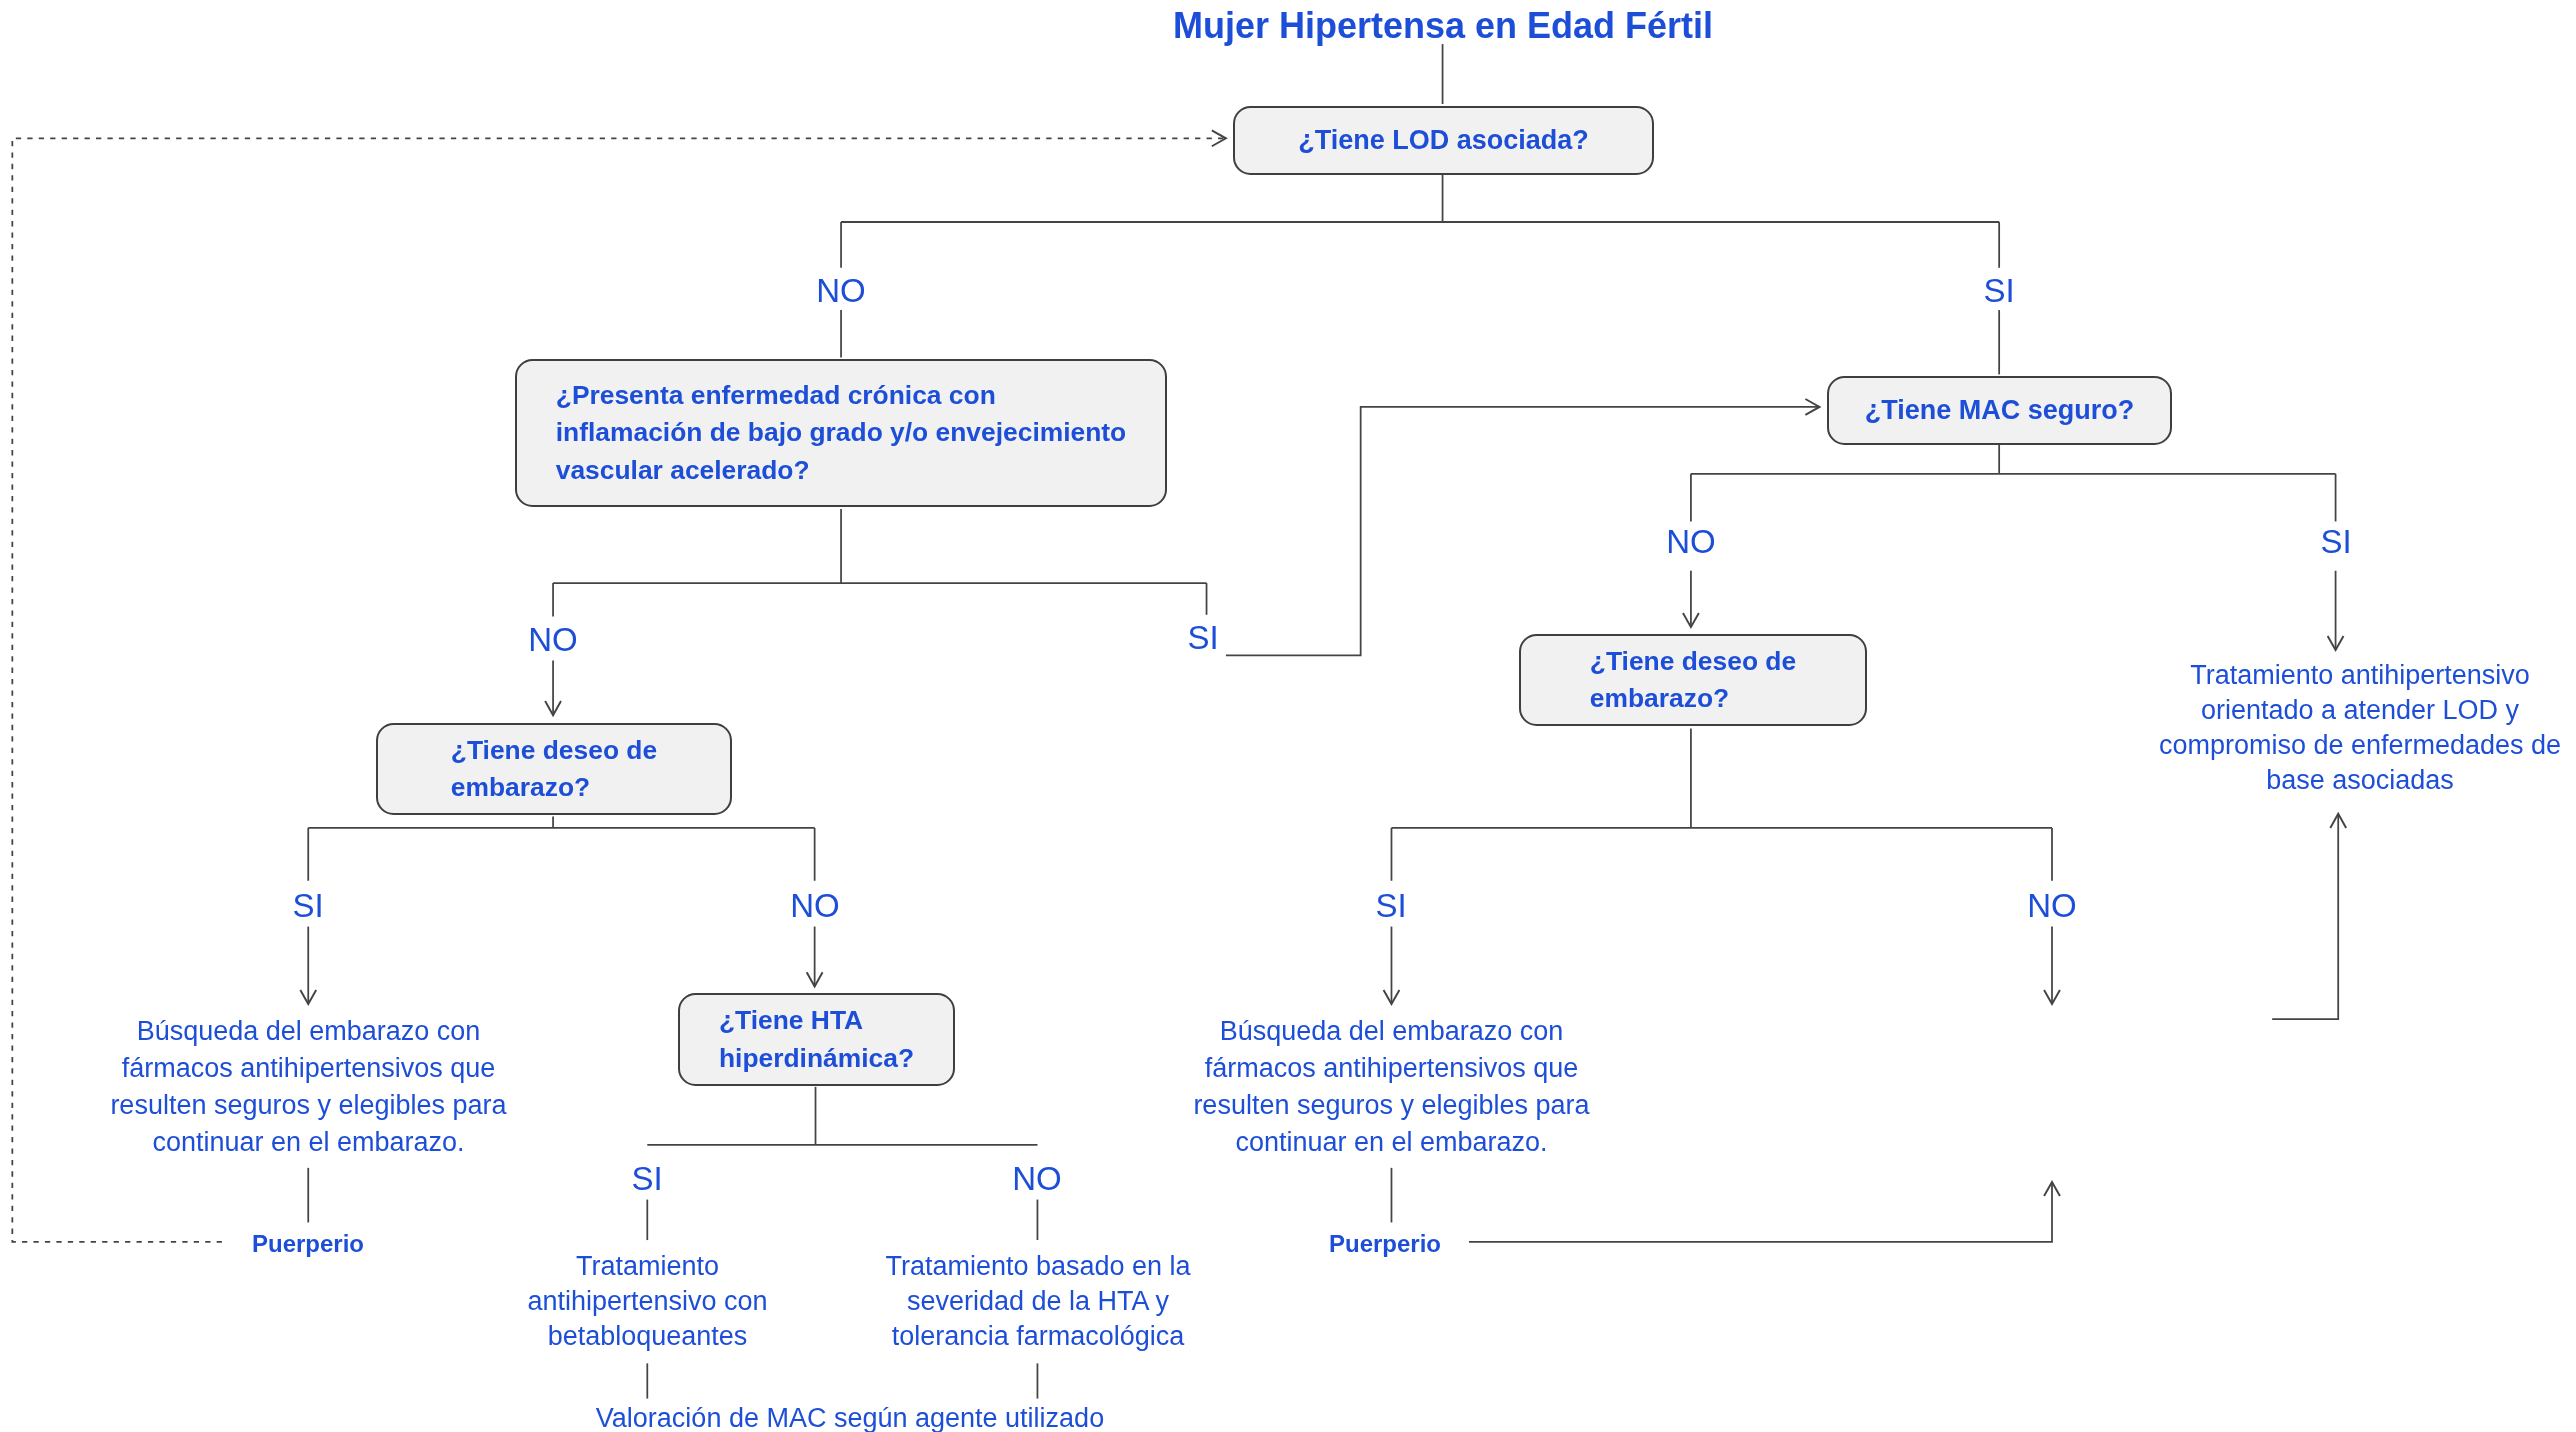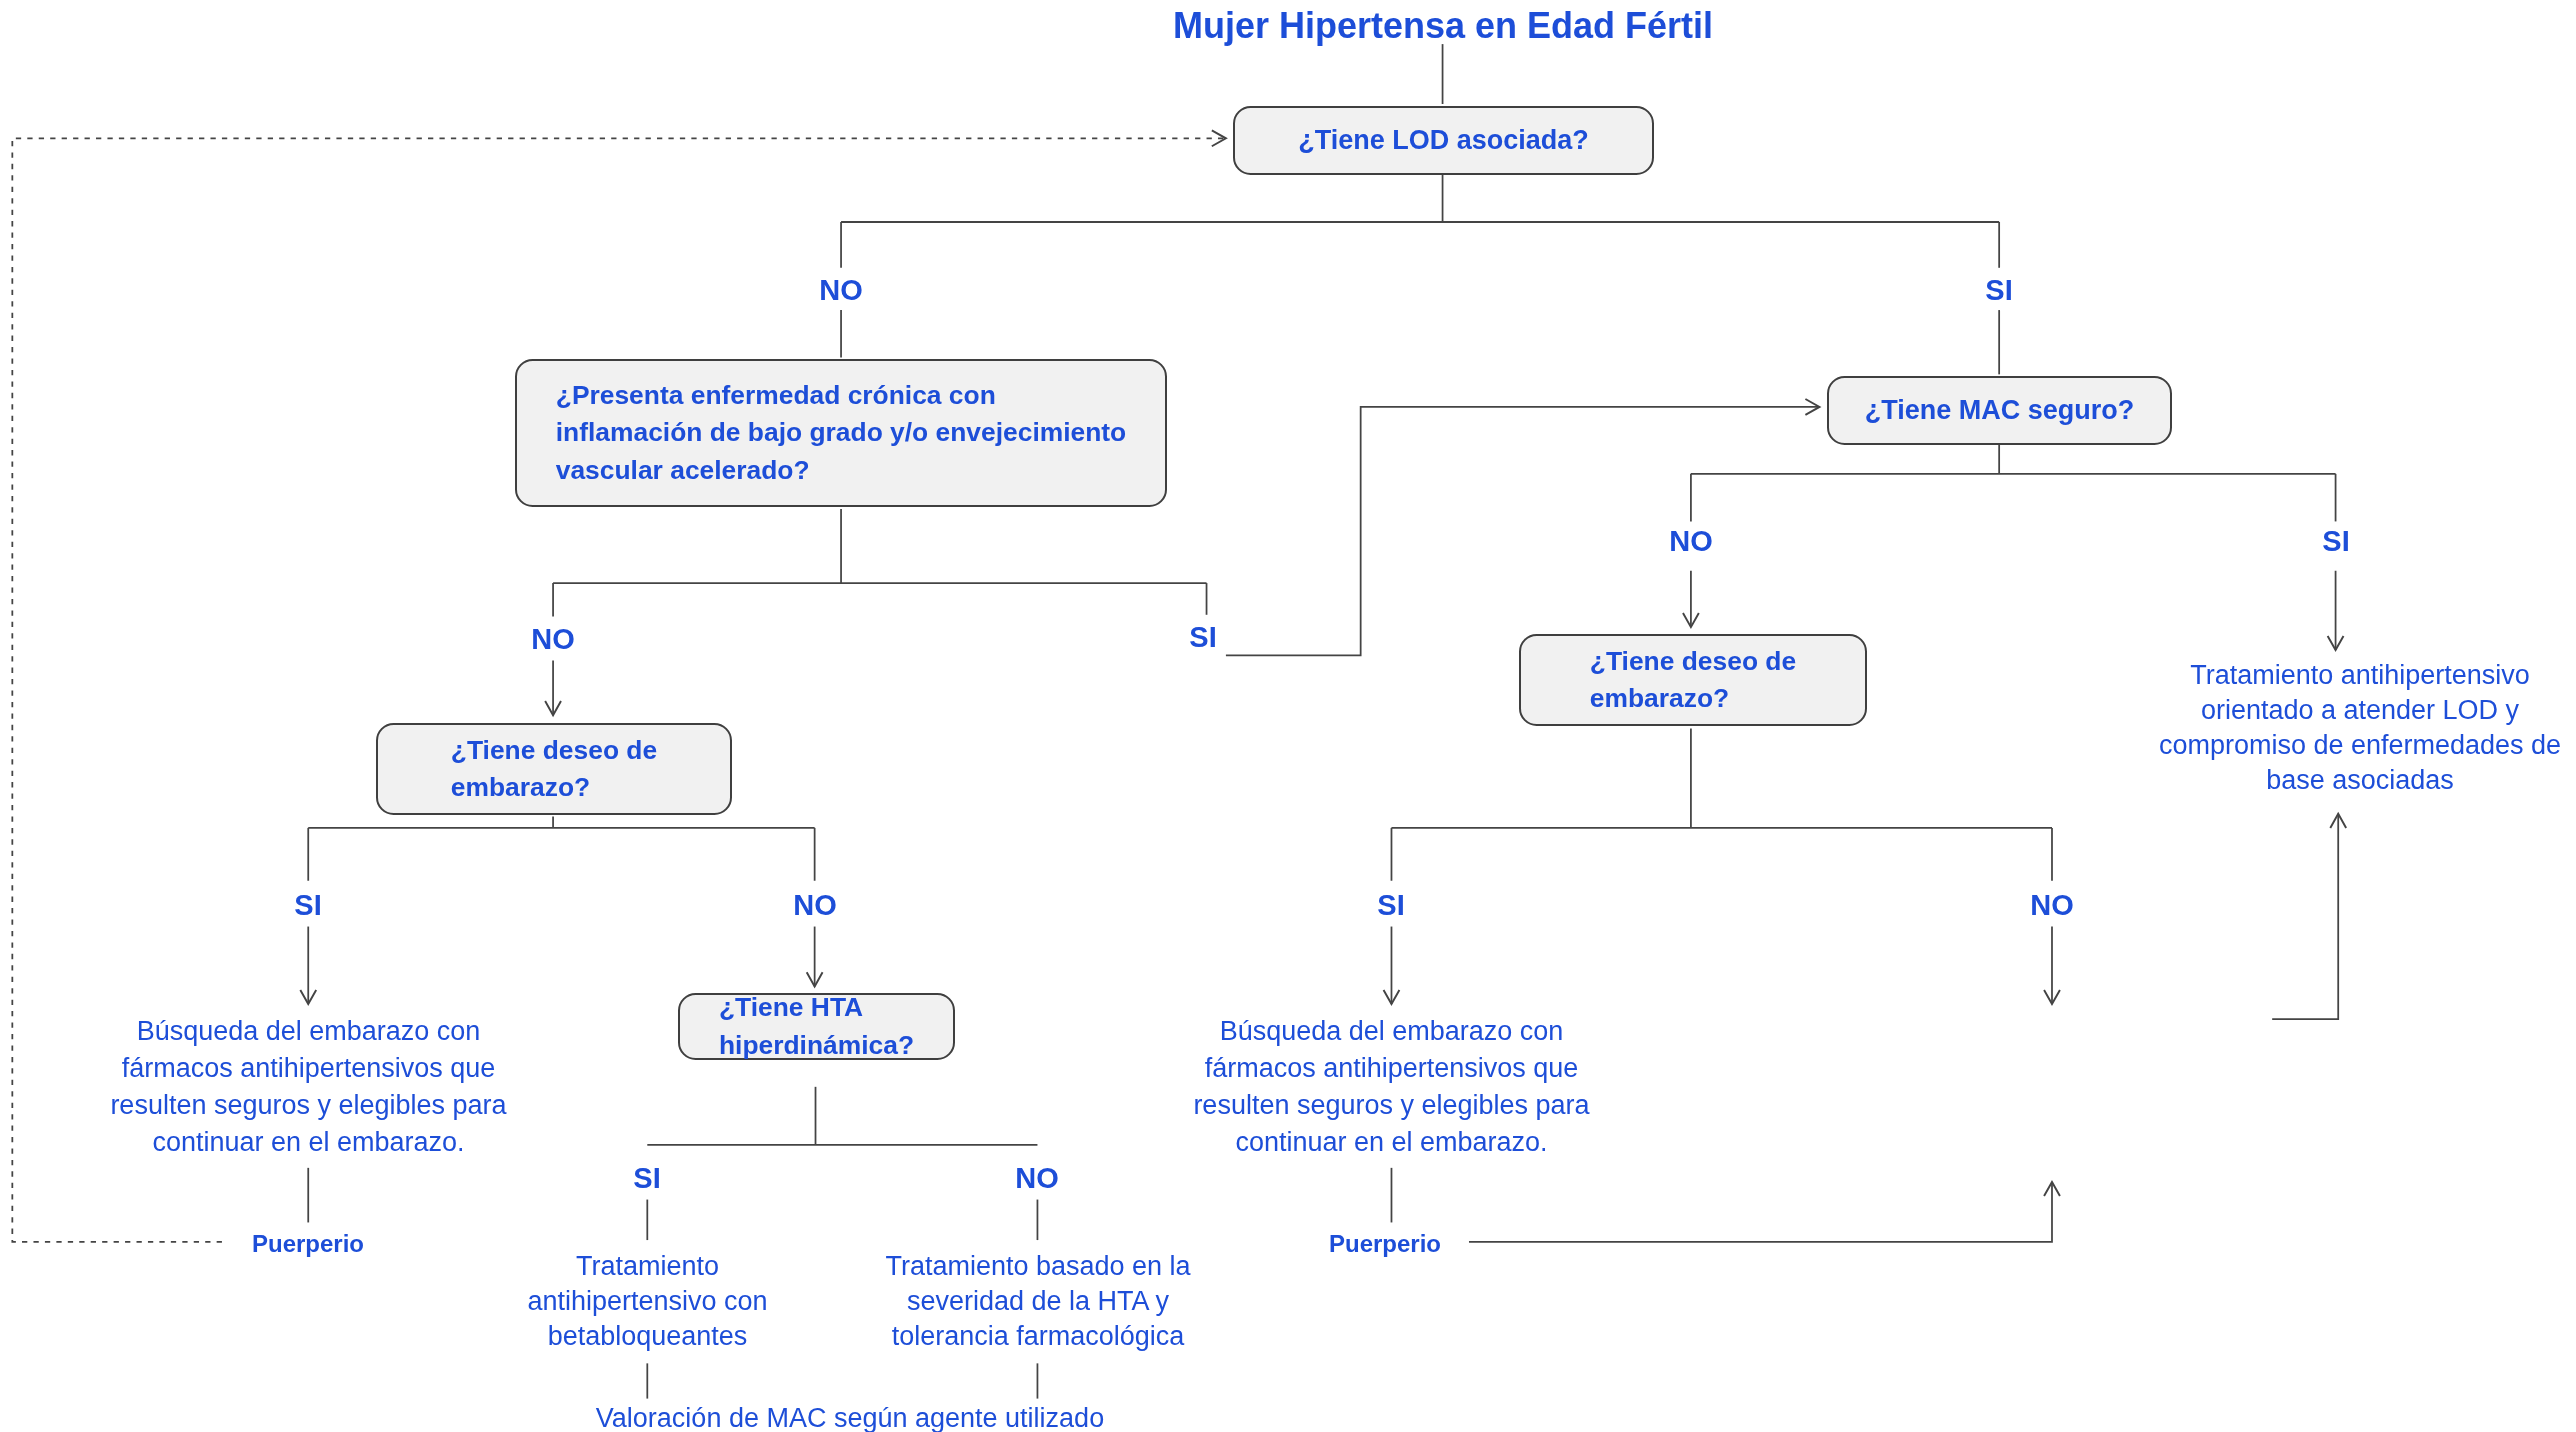--- a/index.html
+++ b/index.html
@@ -21,22 +21,22 @@
     display:flex;align-items:center;justify-content:center;
     font-weight:bold;
     font-size:26.4px;line-height:1.42;
     white-space:pre-line;
     font-family:"Liberation Sans", sans-serif;
   }
   .node.single{font-size:27px;}
   .branch-label{
     position:absolute;
     transform:translateX(-50%);
-    font-weight:bold;
-    font-size:29px;line-height:39px;
+    font-weight:normal;
+    font-size:33px;line-height:39px;
     white-space:nowrap;
   }
   .outcome{
     position:absolute;
     text-align:center;
     font-size:27px;line-height:37px;
     white-space:pre-line;
   }
   .outcome.tight{line-height:35px;}
   .strong{
@@ -112,21 +112,21 @@
   </svg>
 
   <div id="diagram-title">Mujer Hipertensa en Edad Fértil</div>
 
   <div class="node single" style="left:1233px;top:106px;width:421px;height:69px;">¿Tiene LOD asociada?</div>
   <div class="node" style="left:515px;top:359px;width:652px;height:148px;">¿Presenta enfermedad crónica con
 inflamación de bajo grado y/o envejecimiento
 vascular acelerado?</div>
   <div class="node" style="left:376px;top:723px;width:356px;height:92px;">¿Tiene deseo de
 embarazo?</div>
-  <div class="node" style="left:678px;top:993px;width:277px;height:67px;">¿Tiene HTA
+  <div class="node" style="left:678px;top:993px;width:277px;height:93px;">¿Tiene HTA
 hiperdinámica?</div>
   <div class="node single" style="left:1827px;top:376px;width:345px;height:69px;">¿Tiene MAC seguro?</div>
   <div class="node" style="left:1519px;top:634px;width:348px;height:92px;">¿Tiene deseo de
 embarazo?</div>
 
   <div class="branch-label" style="left:841px;top:271px;">NO</div>
   <div class="branch-label" style="left:1999px;top:271px;">SI</div>
   <div class="branch-label" style="left:553px;top:620px;">NO</div>
   <div class="branch-label" style="left:1203px;top:618px;">SI</div>
   <div class="branch-label" style="left:308px;top:886px;">SI</div>

